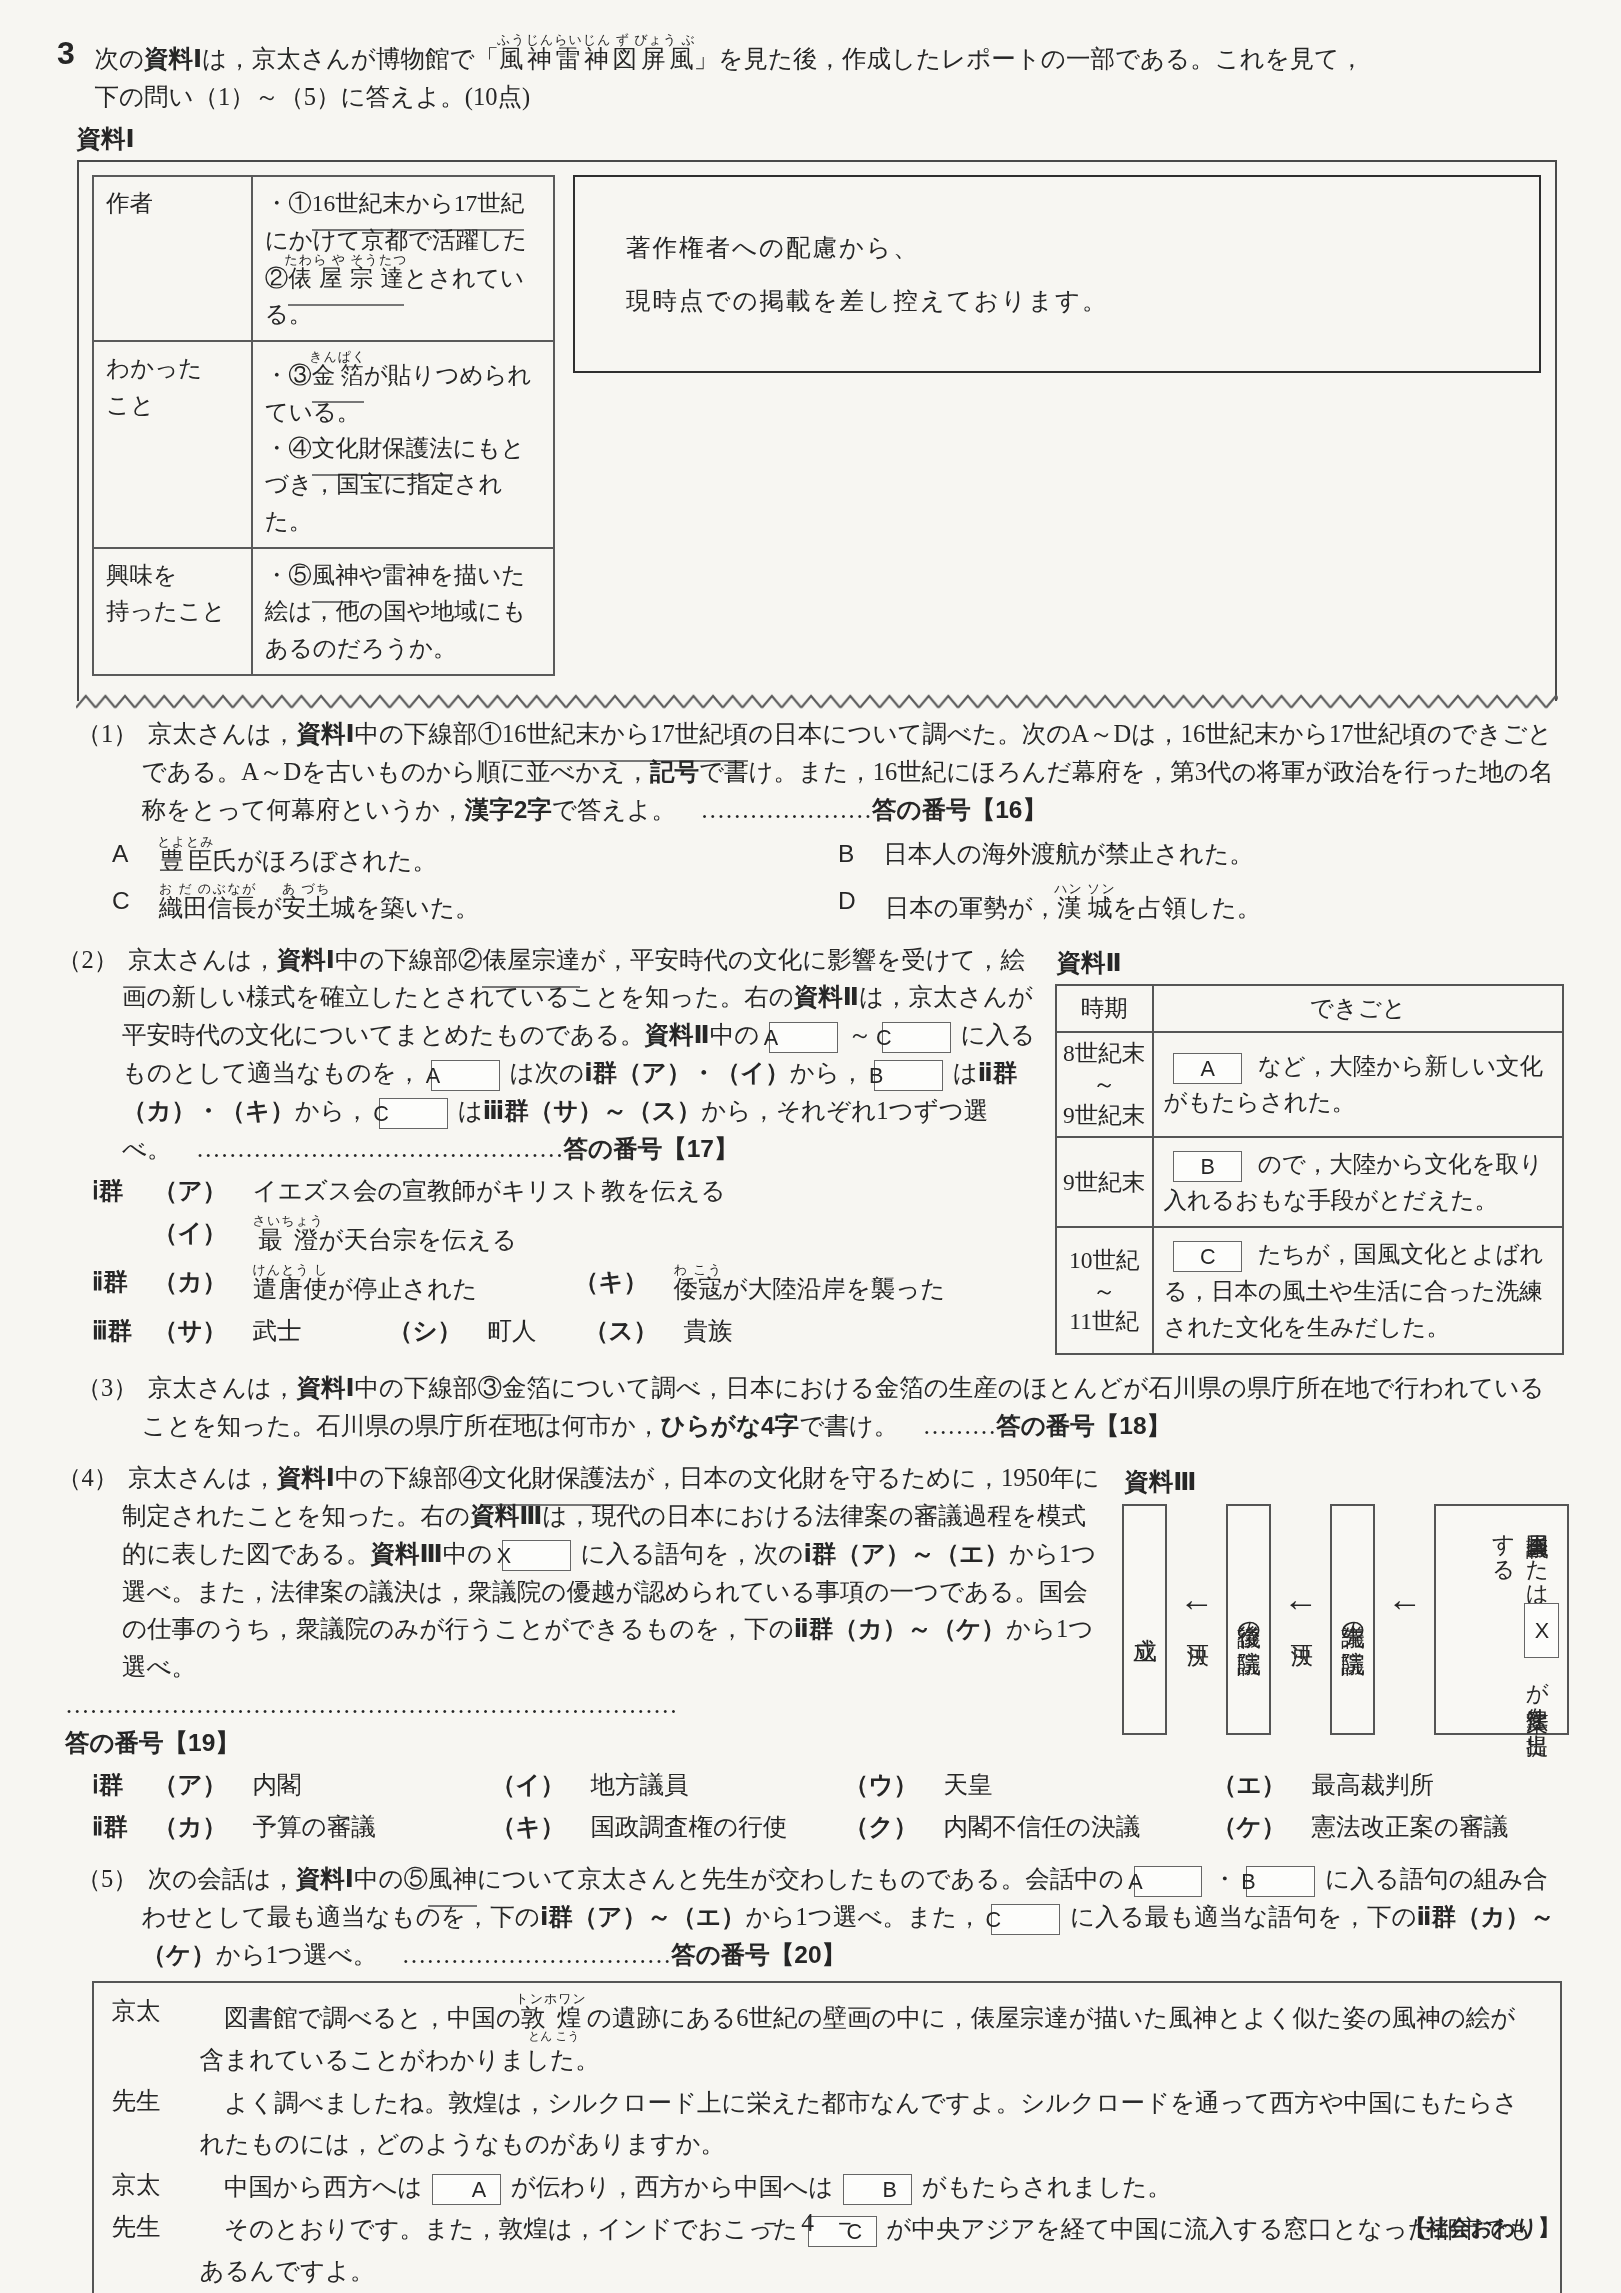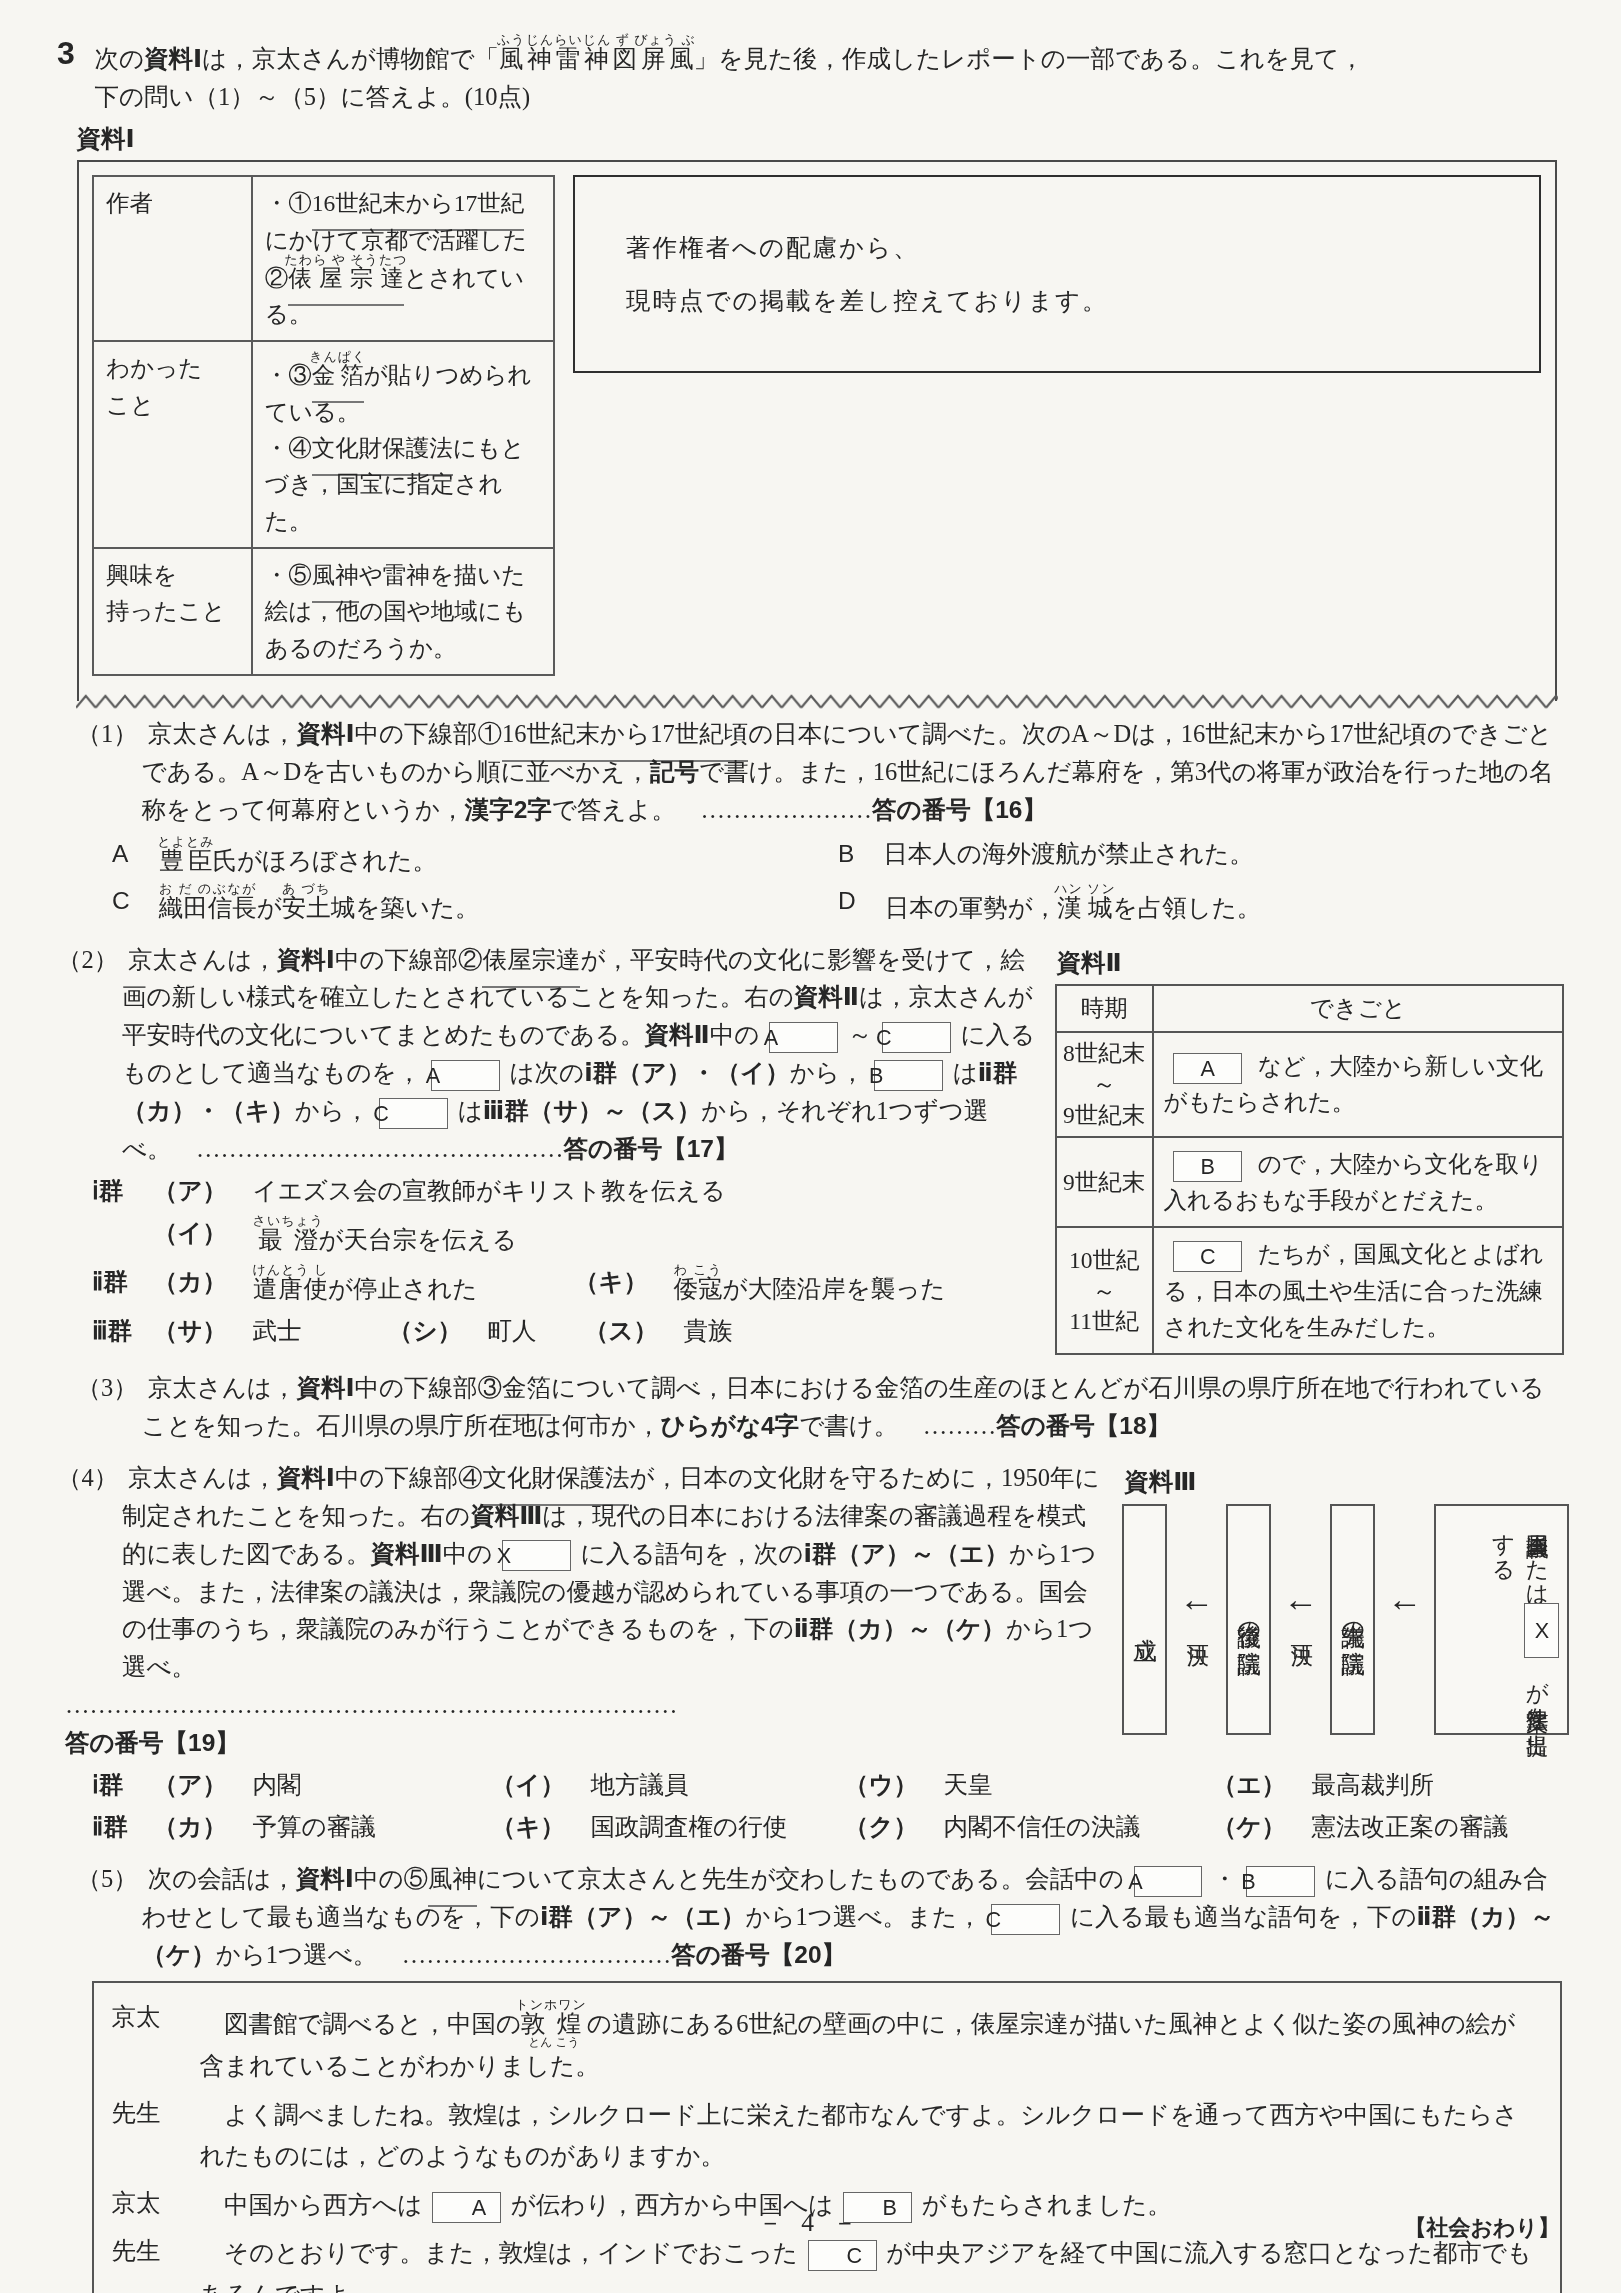--- a/index.html
+++ b/index.html
@@ -76,21 +76,21 @@
   .arrow-glyph { font-size:35px; line-height:1; }
   .kaketsu { writing-mode:vertical-rl; text-orientation:upright; font-size:22.5px; margin-top:9.8px; }
   .start-box { border:2px solid #555; height:231px; width:135px; box-sizing:border-box;
                writing-mode:vertical-rl; text-orientation:upright; padding:11.8px 7.8px;
                font-size:22.5px; line-height:1.5; background:#f9f8f4; }
   .start-box .abox { writing-mode:horizontal-tb; min-width:0; width:33px; height:53px;
                      line-height:53px; padding:0; margin:7.8px 0; }
   
   .conv-box { border:2px solid #555; margin:7.8px 0 0 35px; width:1470px; box-sizing:border-box;
               padding:7.8px 21.6px 9.8px 17.6px; }
-  .conv-row { display:flex; gap:33px; margin:7px 0; }
+  .conv-row { display:flex; gap:33px; margin:1px 0; }
   .conv-speaker { width:55px; flex-shrink:0; }
   .conv-text { flex:1; text-indent:1em; line-height:1.7; }
   
   .footer-num { position:absolute; left:50%; transform:translateX(-50%); bottom:51px; font-size:25.5px; letter-spacing:5.9px; }
   .footer-end { position:absolute; right:61px; bottom:49px; font-family:"Liberation Sans","DejaVu Sans",sans-serif;
                 font-weight:700; font-size:22px; }
 </style>
 </head>
 <body>
 

